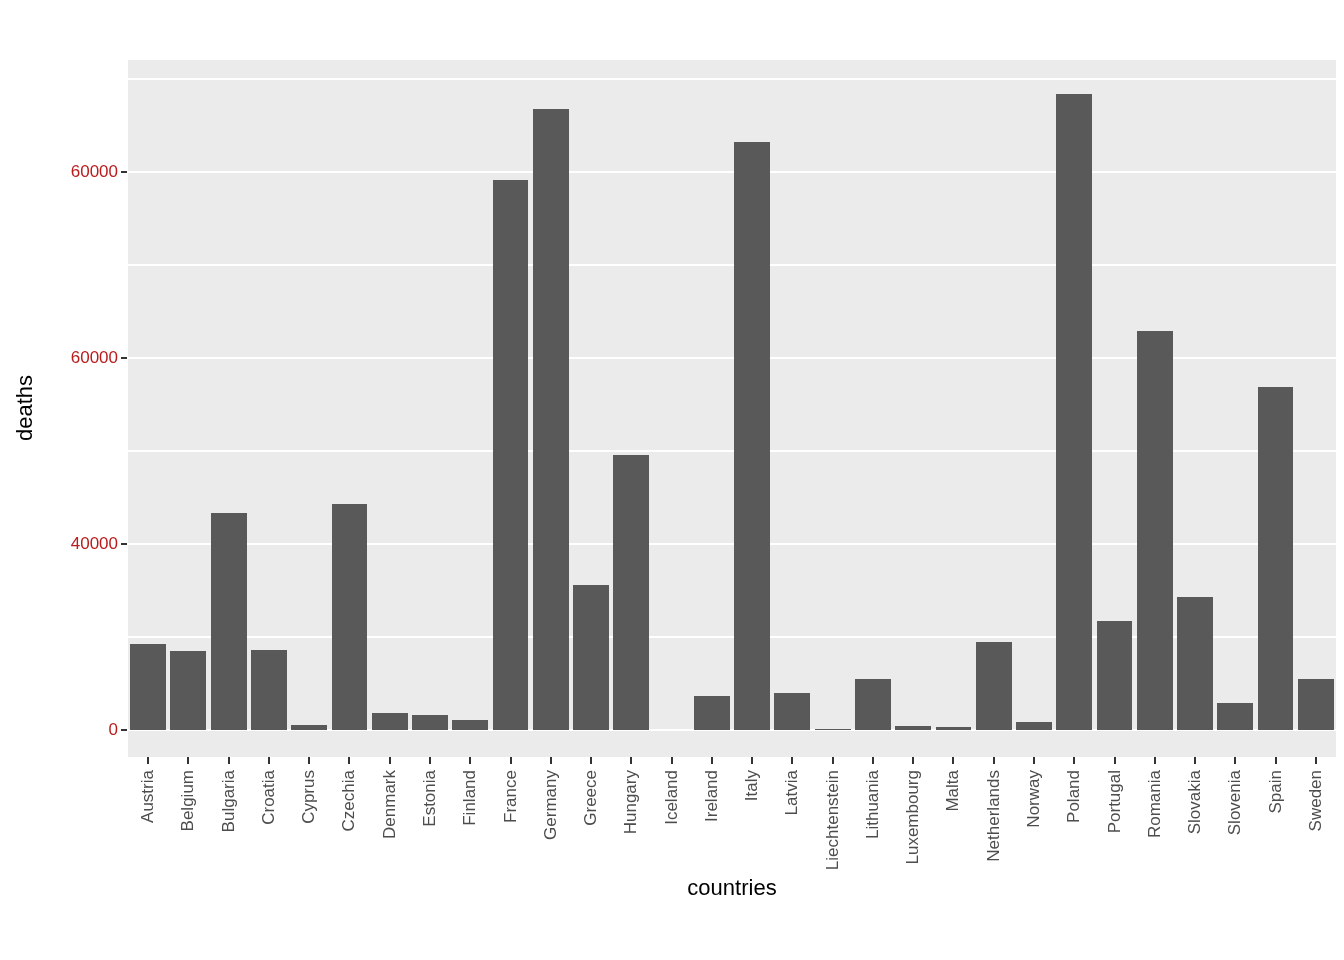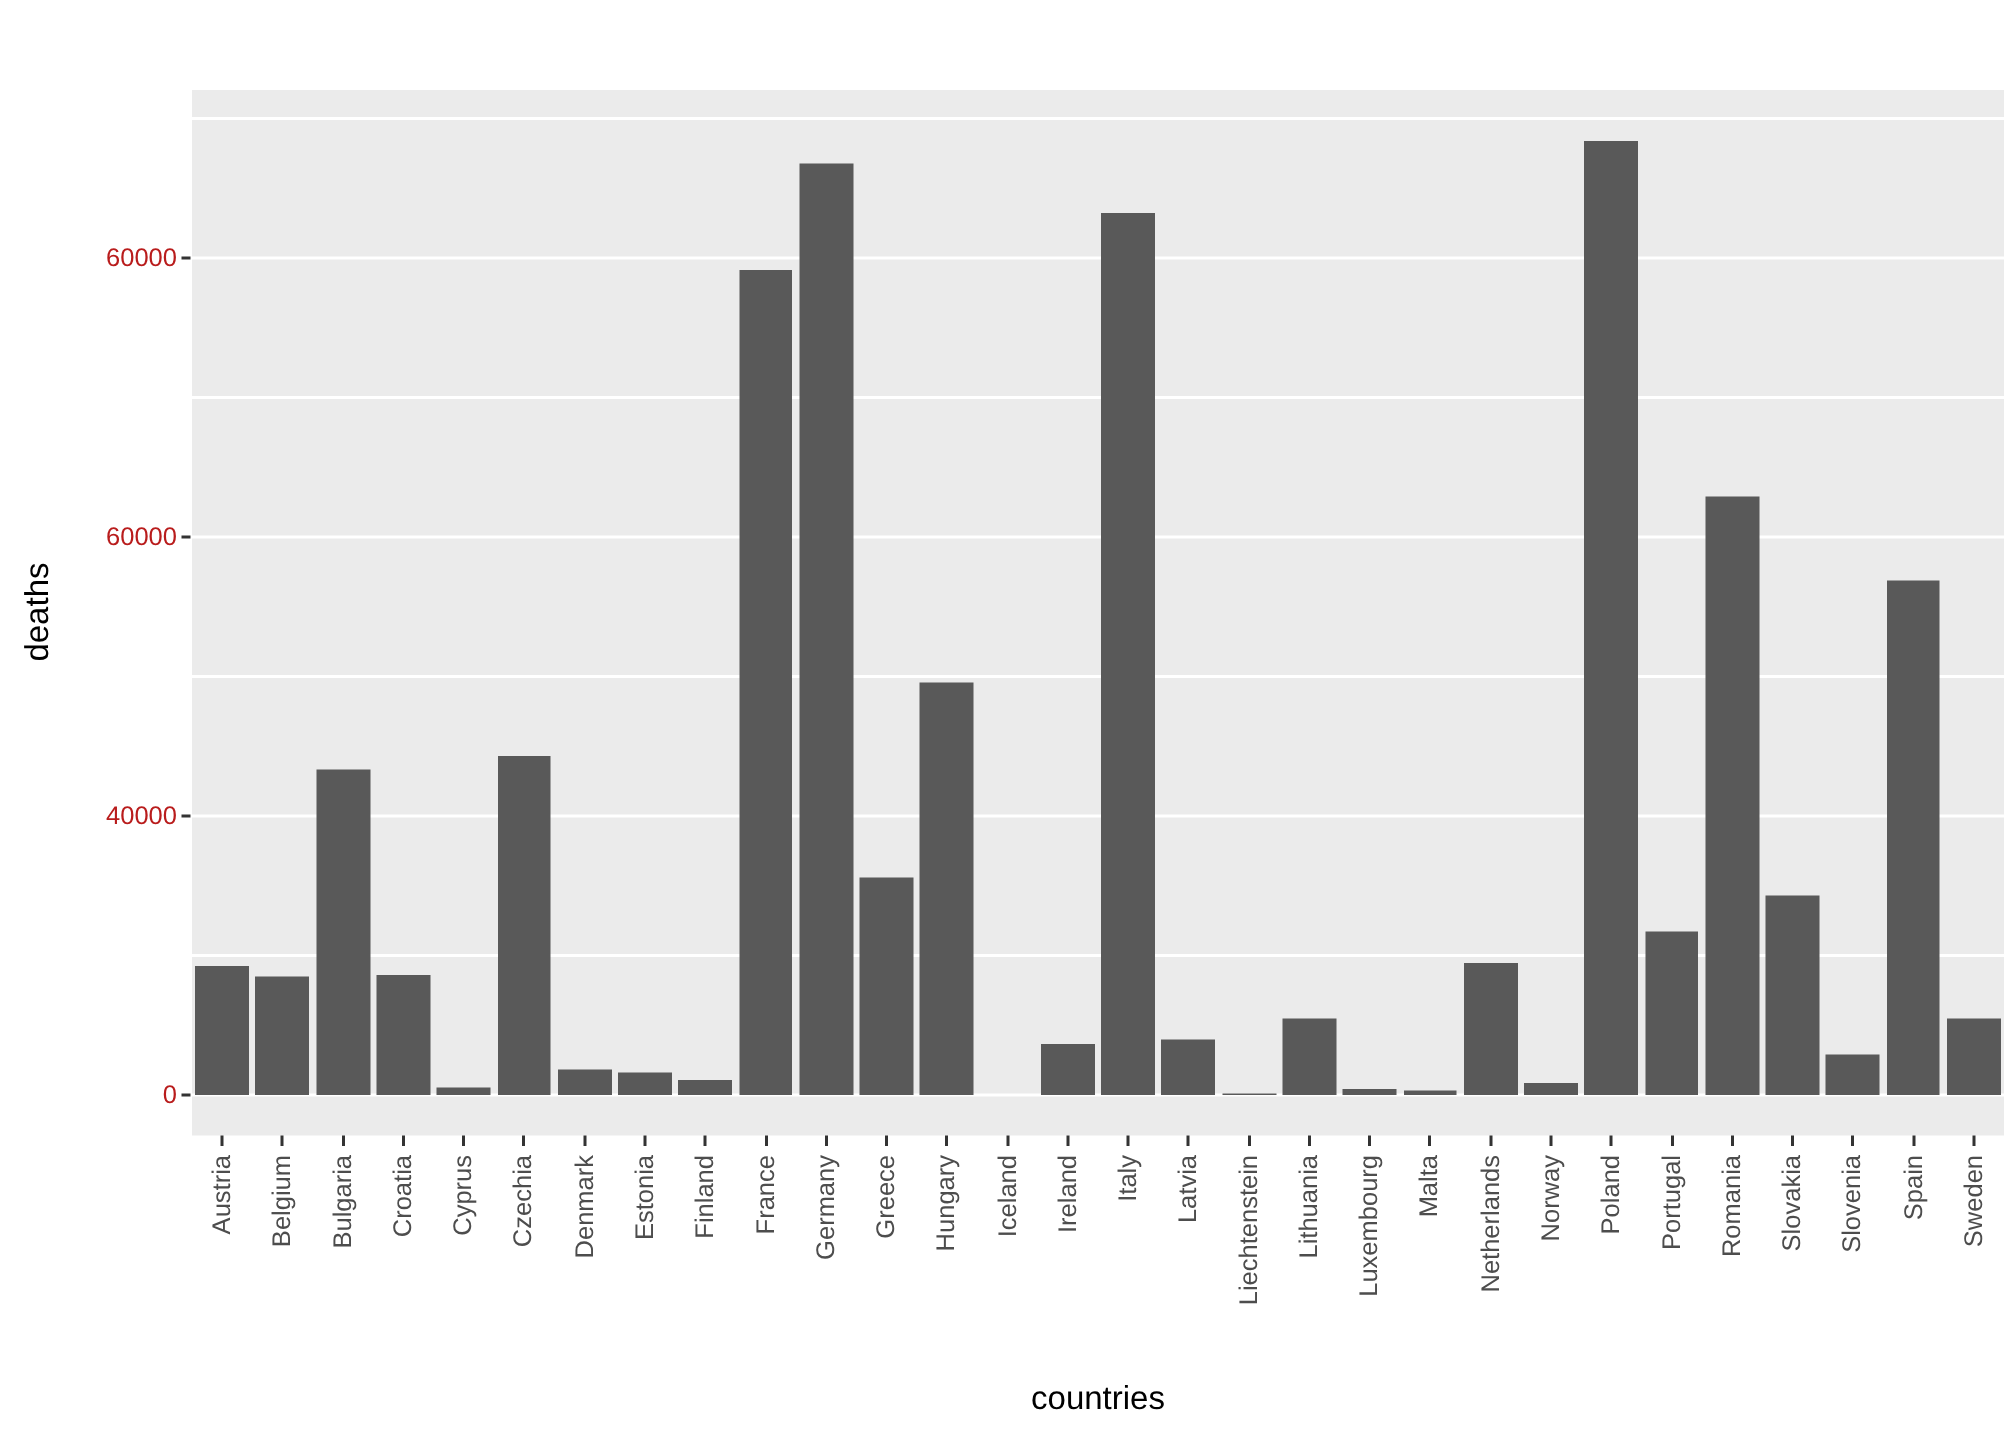--- a/index.html
+++ b/index.html
@@ -45,21 +45,21 @@
 
   .ytitle-wrap{
     position:absolute;left:8px;top:60px;height:697px;width:34px;
     display:flex;align-items:center;justify-content:center;
   }
   .ytitle{
     writing-mode:vertical-rl;transform:rotate(180deg);
     font-size:22px;color:#000000;white-space:nowrap;
   }
   .xtitle{
-    position:absolute;left:128px;top:919px;width:1208px;text-align:center;
+    position:absolute;left:128px;top:875px;width:1208px;text-align:center;
     font-size:22px;color:#000000;
   }
 </style>
 </head>
 <body>
 
 <div id="stage">
 
 
   <div class="ytitle-wrap">

